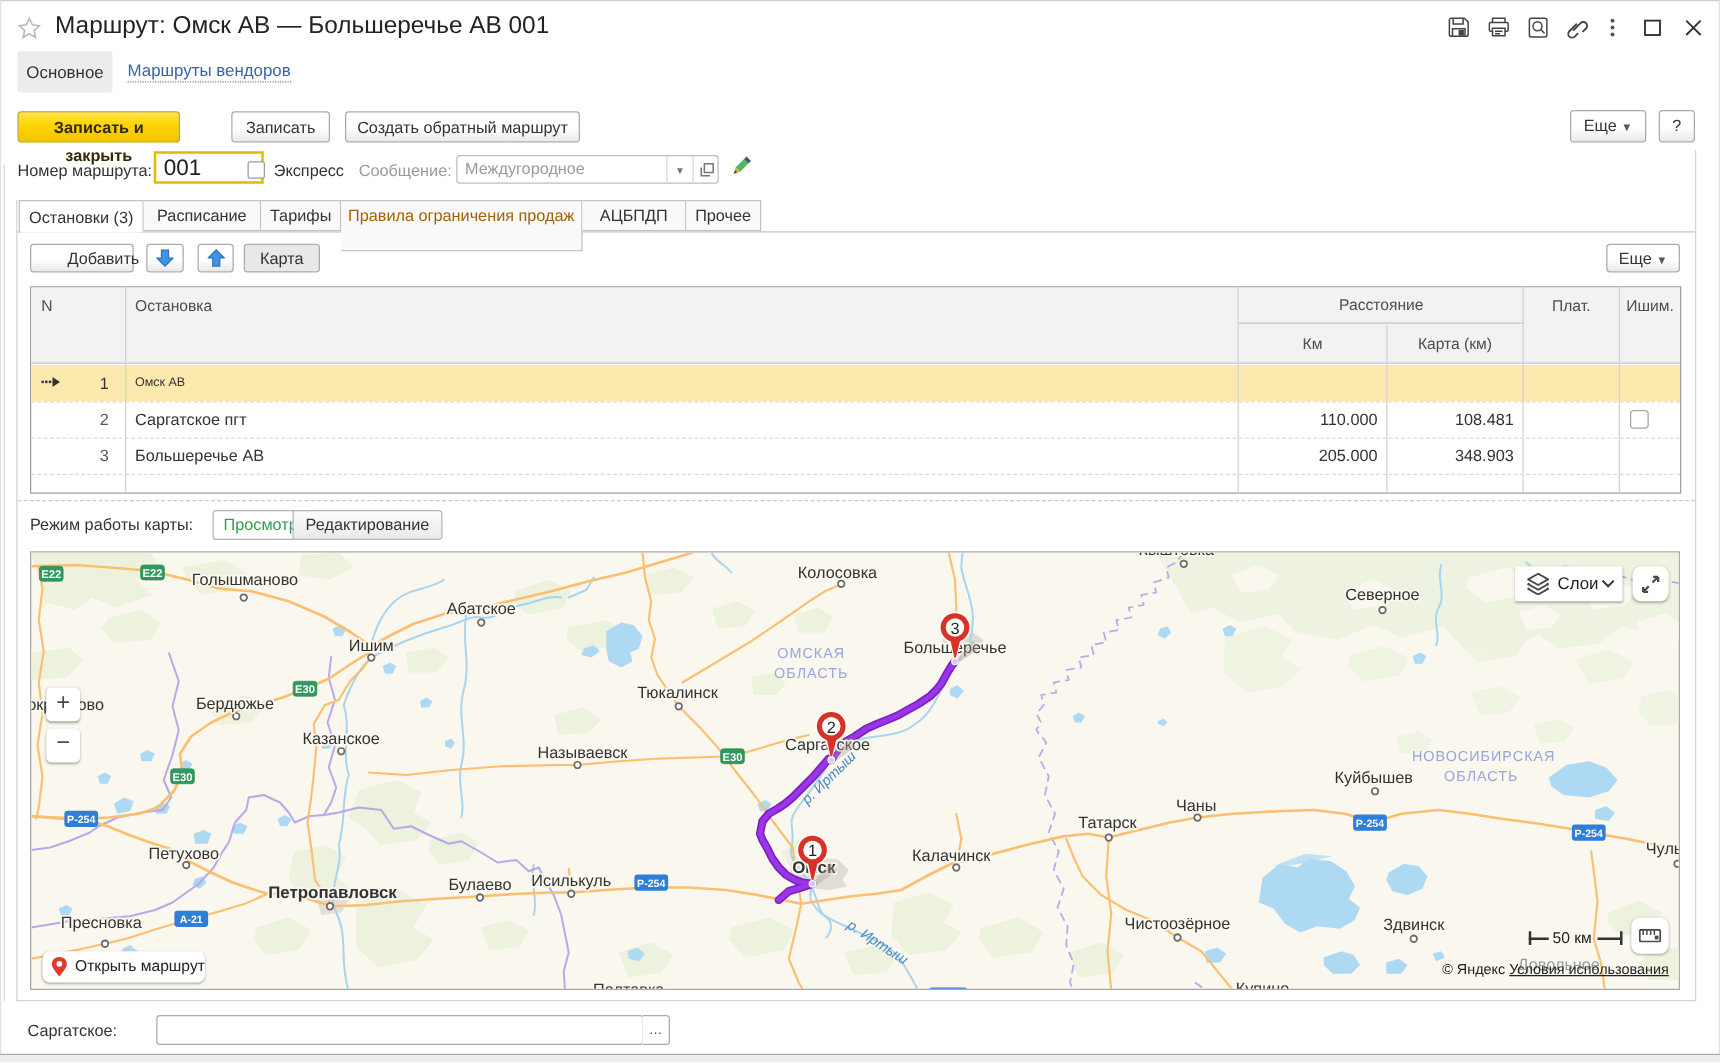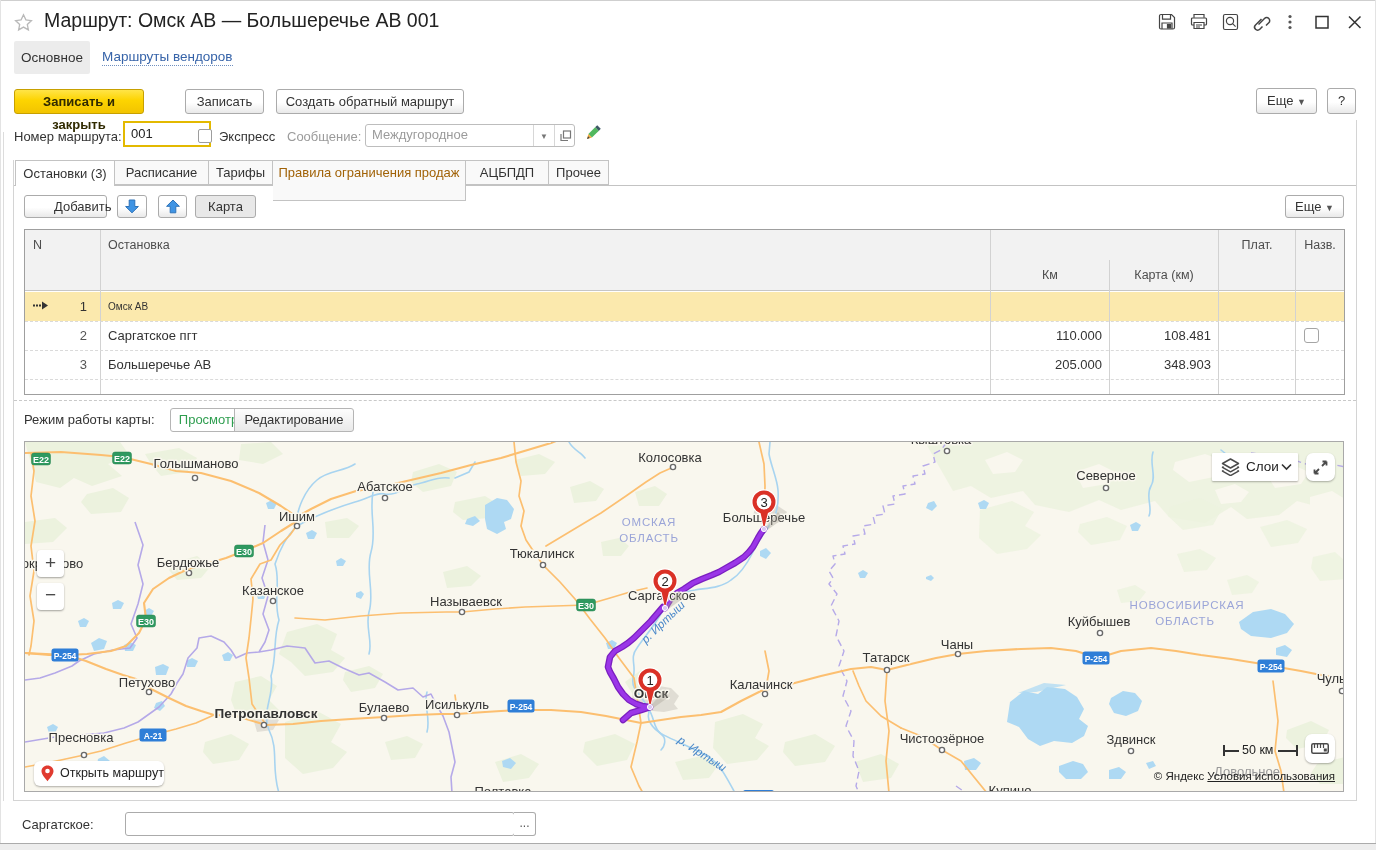--- a/index.html
+++ b/index.html
@@ -73,21 +73,21 @@
 <div class="abs" style="left:14px;top:41px;width:76px;height:33px;background:#ececec;border-radius:2px;color:#333;font-size:13.5px;line-height:33px;text-align:center;">Основное</div>
 <div class="abs" style="left:102px;top:49px;font-size:13.5px;color:#3764a9;border-bottom:1px dotted #6f8fc0;padding-bottom:1px;">Маршруты вендоров</div>
 
 <div class="btn" style="left:14px;top:89px;width:130px;height:25px;background:linear-gradient(#ffe448,#fdd400 45%,#f2c400);border:1px solid #c7a000;font-weight:bold;color:#302a00;line-height:23px;">Записать и закрыть</div>
 <div class="btn" style="left:185px;top:89px;width:79px;height:25px;line-height:23px;">Записать</div>
 <div class="btn" style="left:276px;top:89px;width:188px;height:25px;line-height:23px;">Создать обратный маршрут</div>
 <div class="btn" style="left:1256px;top:88px;width:61px;height:26px;line-height:24px;">Еще <span class="dd">▼</span></div>
 <div class="btn" style="left:1327px;top:88px;width:29px;height:26px;line-height:24px;">?</div>
 
 <div class="abs" style="left:14px;top:129px;font-size:13px;color:#333;">Номер маршрута:</div>
-<div class="abs" style="left:123px;top:121px;width:88px;height:26px;border:2px solid #e3b900;background:#fff;font-size:13px;color:#222;line-height:22px;padding-left:6px;">001</div>
+<div class="abs" style="left:123px;top:121px;width:88px;height:26px;border:2px solid #e3b900;background:#fff;font-size:18px;color:#222;line-height:22px;padding-left:6px;">001</div>
 <div class="abs" style="left:198px;top:129px;width:14px;height:14px;border:1px solid #9d9d9d;border-radius:2px;background:#fff;"></div>
 <div class="abs" style="left:219px;top:129px;font-size:13px;color:#333;">Экспресс</div>
 <div class="abs" style="left:287px;top:129px;font-size:13px;color:#9b9b9b;">Сообщение:</div>
 <div class="abs" style="left:365px;top:124px;width:210px;height:23px;border:1px solid #bdbdbd;border-radius:3px;background:#fff;">
   <div class="abs" style="left:6px;top:2px;font-size:13px;color:#9b9b9b;">Междугородное</div>
   <div class="abs" style="left:167px;top:0;width:1px;height:21px;background:#d7d7d7;"></div>
   <div class="abs" style="left:174px;top:7px;font-size:8px;color:#777;">▼</div>
   <div class="abs" style="left:188px;top:0;width:1px;height:21px;background:#d7d7d7;"></div>
   <svg class="abs" style="left:194px;top:5px;" width="12" height="12" viewBox="0 0 12 12">
     <rect x="3.5" y="1" width="7" height="7" fill="none" stroke="#777" stroke-width="1.2"></rect>
@@ -134,24 +134,25 @@
   <div class="abs" style="left:0;top:62px;width:1319px;height:29px;background:#fbe9ad;"></div>
 
   <div class="abs" style="left:75px;top:0;width:1px;height:164px;background:#d2d2d2;"></div>
   <div class="abs" style="left:965px;top:0;width:1px;height:164px;background:#d2d2d2;"></div>
   <div class="abs" style="left:1084px;top:30px;width:1px;height:134px;background:#d2d2d2;"></div>
   <div class="abs" style="left:1193px;top:0;width:1px;height:164px;background:#d2d2d2;"></div>
   <div class="abs" style="left:1270px;top:0;width:1px;height:164px;background:#d2d2d2;"></div>
 
   <div class="abs" style="left:8px;top:8px;font-size:12.5px;color:#4d4d4d;">N</div>
   <div class="abs" style="left:83px;top:8px;font-size:12.5px;color:#4d4d4d;">Остановка</div>
+  <div class="abs" style="left:966px;top:0px;width:228px;height:29px;border-bottom:1px solid #c6c6c6;font-size:12.5px;color:#4d4d4d;text-align:center;line-height:29px;">Расстояние</div>
   <div class="abs" style="left:966px;top:30px;width:118px;font-size:12.5px;color:#4d4d4d;text-align:center;line-height:30px;">Км</div>
   <div class="abs" style="left:1085px;top:30px;width:108px;font-size:12.5px;color:#4d4d4d;text-align:center;line-height:30px;">Карта (км)</div>
   <div class="abs" style="left:1194px;top:8px;width:76px;font-size:12.5px;color:#4d4d4d;text-align:center;">Плат.</div>
-  <div class="abs" style="left:1271px;top:8px;width:48px;font-size:12.5px;color:#4d4d4d;text-align:center;">Назв.</div>
+  <div class="abs" style="left:1271px;top:8px;width:48px;font-size:12.5px;color:#4d4d4d;text-align:center;">Ишим.</div>
   <svg class="abs" style="left:8px;top:70px;" width="16" height="12" viewBox="0 0 16 12">
     <g fill="#333">
         <rect x="0" y="4.5" width="2" height="2"></rect>
         <rect x="3" y="4.5" width="2" height="2"></rect>
         <rect x="6" y="4.5" width="2" height="2"></rect>
         <path d="M9 1.5 L15 5.5 L9 9.5 Z"></path>
       </g>
   </svg>
   <div class="abs" style="left:0px;top:62px;width:62px;font-size:13px;color:#333;text-align:right;line-height:29px;">1</div>
   <div class="abs" style="left:83px;top:62px;font-size:10px;color:#333;line-height:29px;">Омск АВ</div>

